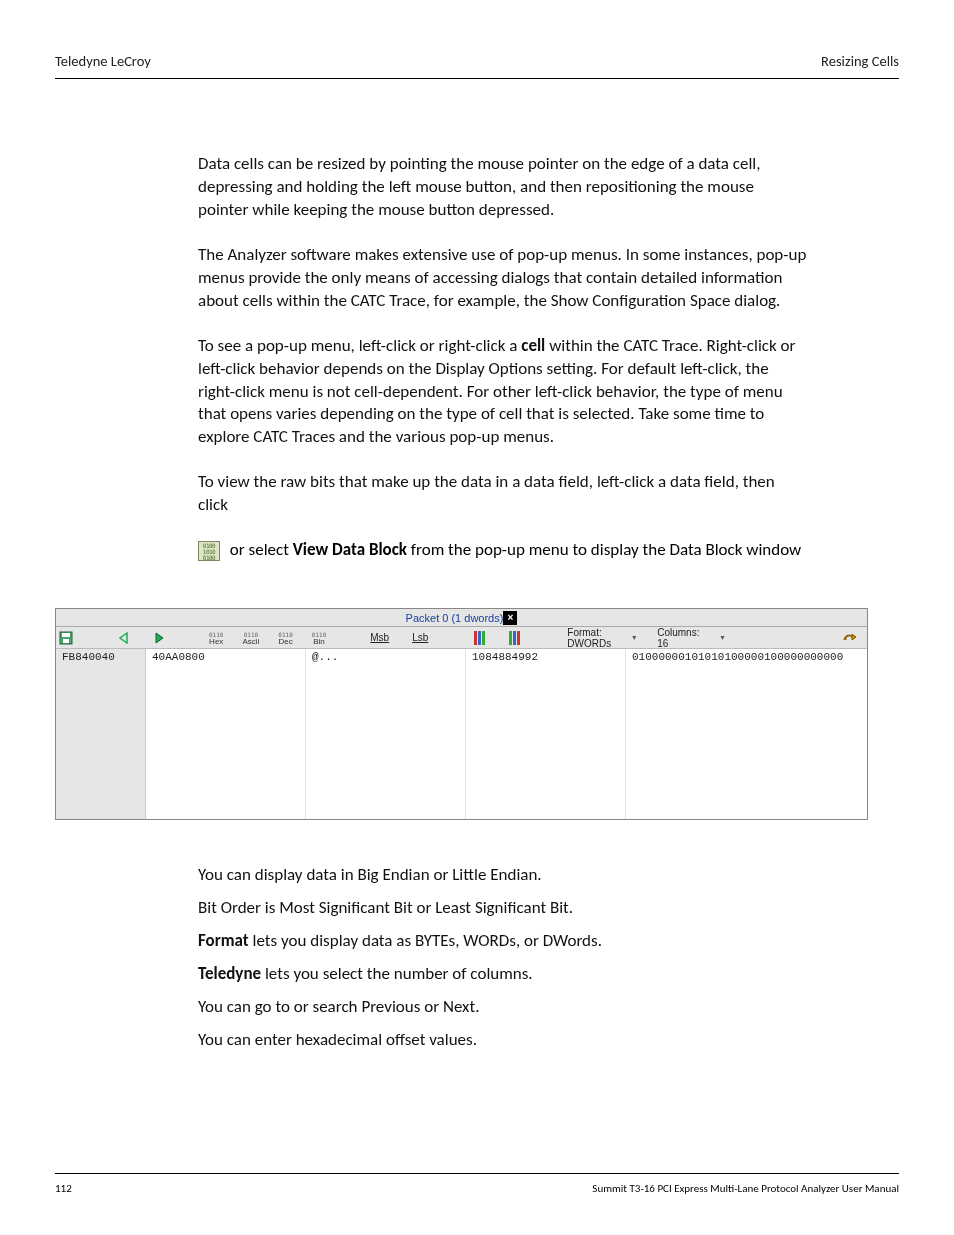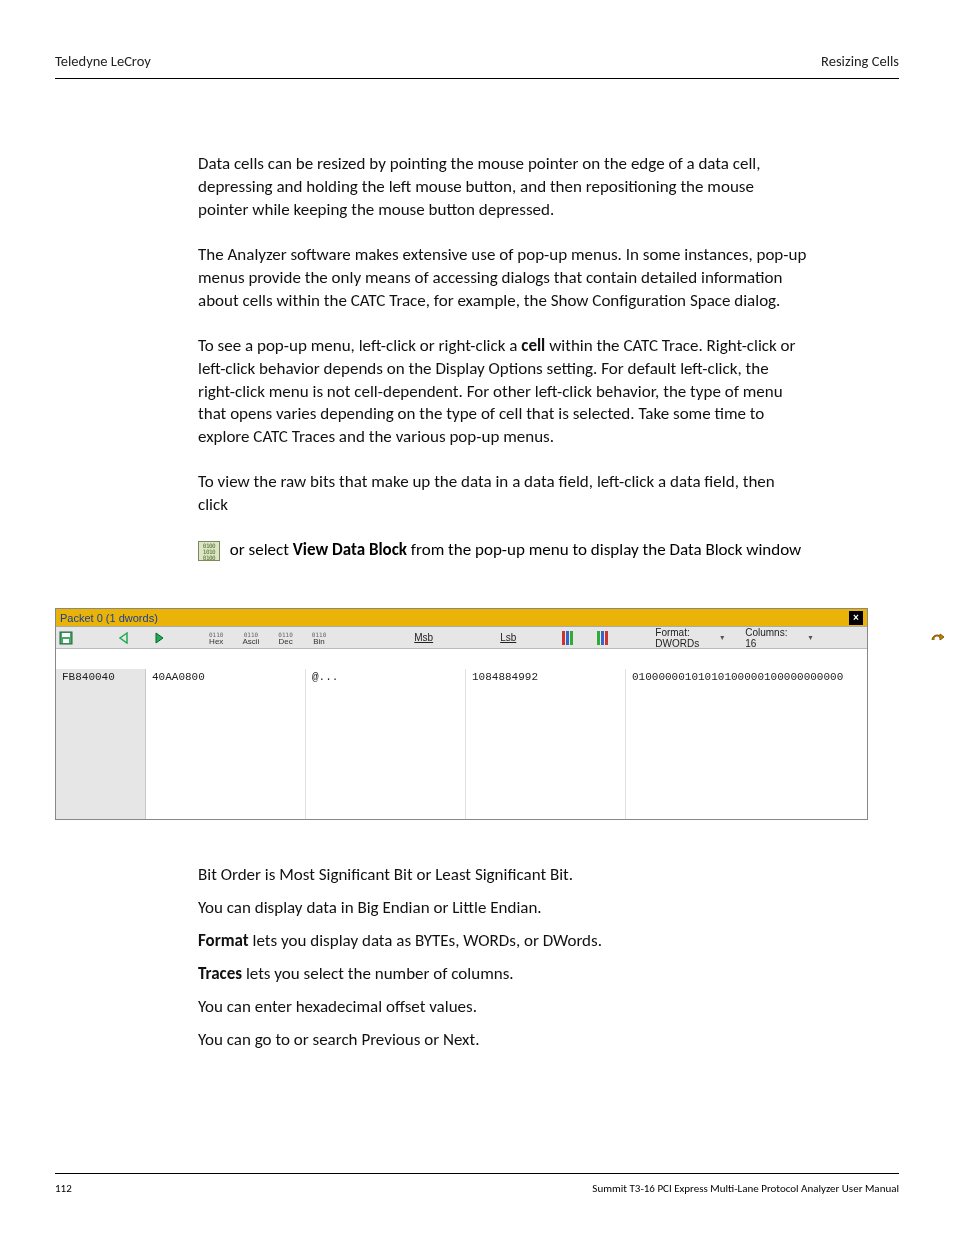--- a/index.html
+++ b/index.html
@@ -7,42 +7,42 @@
   .page { width: 954px; height: 1235px; position: relative; padding: 52px 55px 28px 55px; }
   .header-row { display: flex; justify-content: space-between; font-size: 14.5px; color: #222; padding-bottom: 8px; border-bottom: 1px solid #000; }
   .content { padding: 74px 0 0 143px; width: 753px; }
   p.body { font-size: 17px; line-height: 1.35; margin-bottom: 22px; color: #111; }
   p.tight { margin-bottom: 10px; }
   .gap-after { margin-bottom: 46px; }
   .gap-after-2 { margin-bottom: 52px; }
   .icon-bits { display: inline-block; vertical-align: middle; width: 22px; height: 20px; border: 1px solid #7a8a5a; background: #dce6c6; font-family: monospace; font-size: 6px; line-height: 6px; text-align: center; color: #556b2f; padding-top: 1px; letter-spacing: -0.5px; margin-right: 6px; }
   .inline-icon-line { font-size: 17px; line-height: 1.35; margin-bottom: 46px; }
   .screenshot { margin-left: -143px; width: 813px; border: 1px solid #888; margin-bottom: 44px; font-family: Tahoma, Arial, sans-serif; }
-  .ss-title { display: flex; justify-content: space-between; align-items: center; background: #eab308; border-bottom: 1px solid #aaa; height: 18px; padding: 0 4px; }
+  .ss-title { display: flex; justify-content: center; align-items: center; background: #e5e5e5; border-bottom: 1px solid #aaa; height: 18px; padding: 0 4px; }
   .ss-title-text { color: #1a3f9c; font-size: 11px; }
   .ss-close { width: 14px; height: 14px; background: #000; color: #fff; font-size: 10px; text-align: center; line-height: 13px; cursor: pointer; font-weight: bold; }
   .ss-toolbar { display: flex; align-items: center; background: #e6e6e6; height: 22px; font-size: 10px; color: #222; border-bottom: 1px solid #bbb; padding-left: 2px; gap: 19px; }
   .tb-sep { width: 1px; height: 18px; background: #bbb; margin: 0 2px; }
   .tb-ico { display: inline-flex; align-items: center; justify-content: center; height: 18px; min-width: 16px; }
   .tb-save svg, .tb-arrow svg, .tb-redo svg, .tb-find svg { display: block; }
   .tb-smallbox { display: inline-flex; flex-direction: column; align-items: center; justify-content: center; width: 22px; font-size: 8px; line-height: 7px; color: #333; }
   .tb-smallbox .top { font-family: monospace; font-size: 6px; color: #666; }
-  .tb-txtbtn { font-size: 10px; text-decoration: underline; padding: 0 2px; cursor: pointer; margin-left: 44px; }
+  .tb-txtbtn { font-size: 10px; text-decoration: underline; padding: 0 2px; cursor: pointer; }
   .tb-colico { width: 14px; height: 16px; display: inline-block; }
   .tb-label { font-size: 10px; padding: 0 2px; }
   .tb-drop { width: 10px; font-size: 8px; color: #555; cursor: pointer; text-align: center; }
   .ss-headers { display: flex; background: #e6e6e6; border-bottom: 1px solid #bbb; font-size: 11px; color: #000; }
   .ss-headers div { padding: 2px 6px; border-right: 1px solid #bbb; border-top: 1px solid #fff; }
   .col-addr  { width: 90px; }
   .col-hex   { width: 160px; }
   .col-ascii { width: 160px; }
   .col-dec   { width: 160px; }
   .col-bin   { flex: 1; border-right: none !important; }
   .ss-body { display: flex; background: #fff; height: 170px; font-family: "Courier New", monospace; font-size: 11px; color: #222; }
-  .ss-body > div { padding: 2px 6px; margin-top: 20px; }
+  .ss-body > div { padding: 2px 6px; }
   .ss-body .col-addr { background: #e6e6e6; border-right: 1px solid #c8c8c8; }
   .ss-body .col-hex, .ss-body .col-ascii, .ss-body .col-dec { border-right: 1px solid #e0e0e0; }
   .footer-row { position: absolute; bottom: 40px; left: 55px; right: 55px; display: flex; justify-content: space-between; font-size: 11px; padding-top: 8px; border-top: 1px solid #000; }
   b { font-weight: bold; }
 </style>
 </head>
 <body>
 
 <div class="page">
   <div class="header-row">
@@ -155,25 +155,25 @@
       </div>
       <div class="ss-body">
         <div class="col-addr">FB840040</div>
         <div class="col-hex">40AA0800</div>
         <div class="col-ascii">@...</div>
         <div class="col-dec">1084884992</div>
         <div class="col-bin">01000000101010100000100000000000</div>
       </div>
     </div>
 
+    <p class="body tight">You can display data in Big Endian or Little Endian.</p>
     <p class="body tight">Bit Order is Most Significant Bit or Least Significant Bit.</p>
-    <p class="body tight">You can display data in Big Endian or Little Endian.</p>
     <p class="body tight"><b>Format</b><span> lets you display data as BYTEs, WORDs, or DWords.</span></p>
-    <p class="body tight"><b>Traces</b><span> lets you select the number of columns.</span></p>
+    <p class="body tight"><b>Teledyne</b><span> lets you select the number of columns.</span></p>
+    <p class="body tight">You can go to or search Previous or Next.</p>
     <p class="body tight">You can enter hexadecimal offset values.</p>
-    <p class="body tight">You can go to or search Previous or Next.</p>
   </div>
 
   <div class="footer-row">
     <span>112</span>
     <span>Summit T3-16 PCI Express Multi-Lane Protocol Analyzer User Manual</span>
   </div>
 </div>
 
 </body></html>

